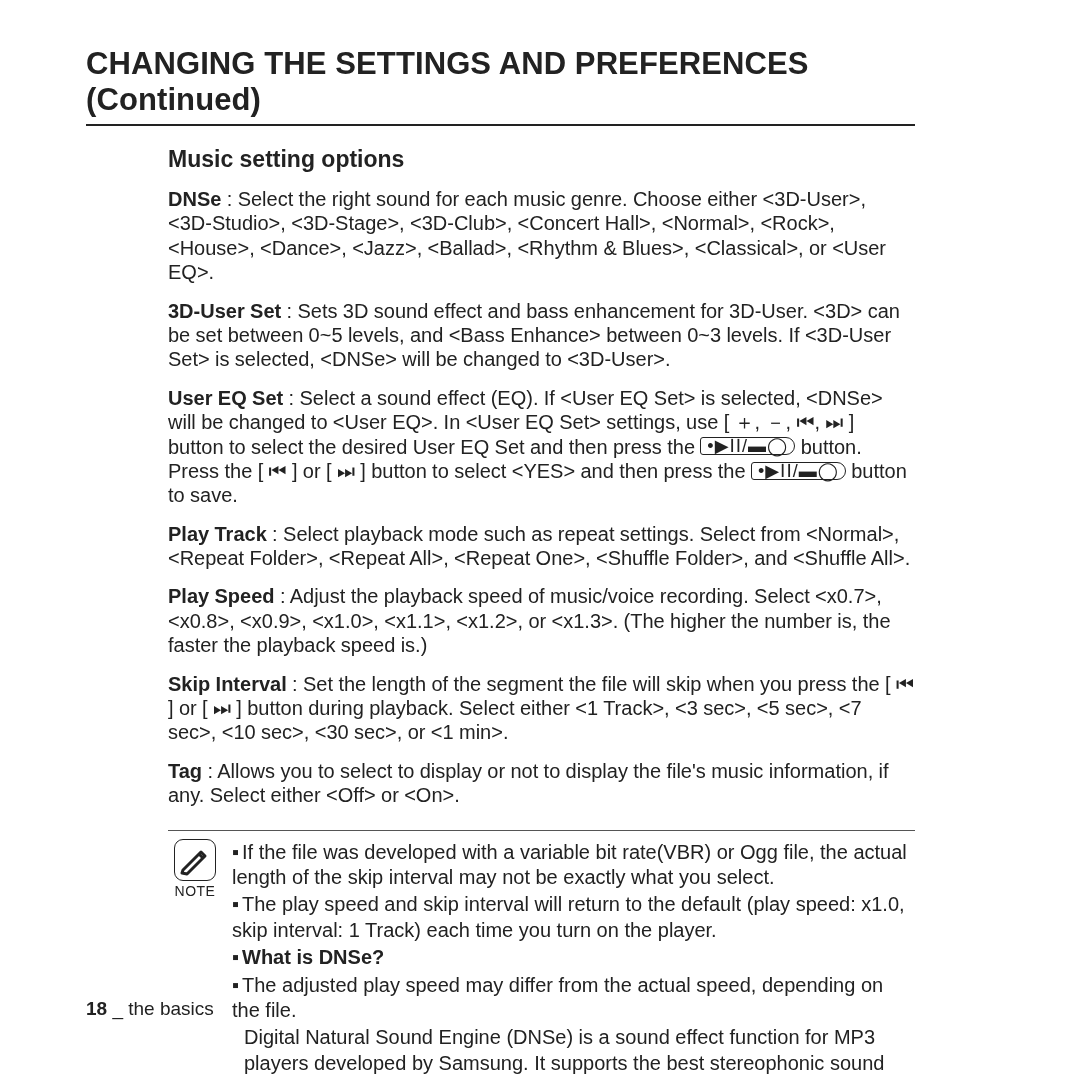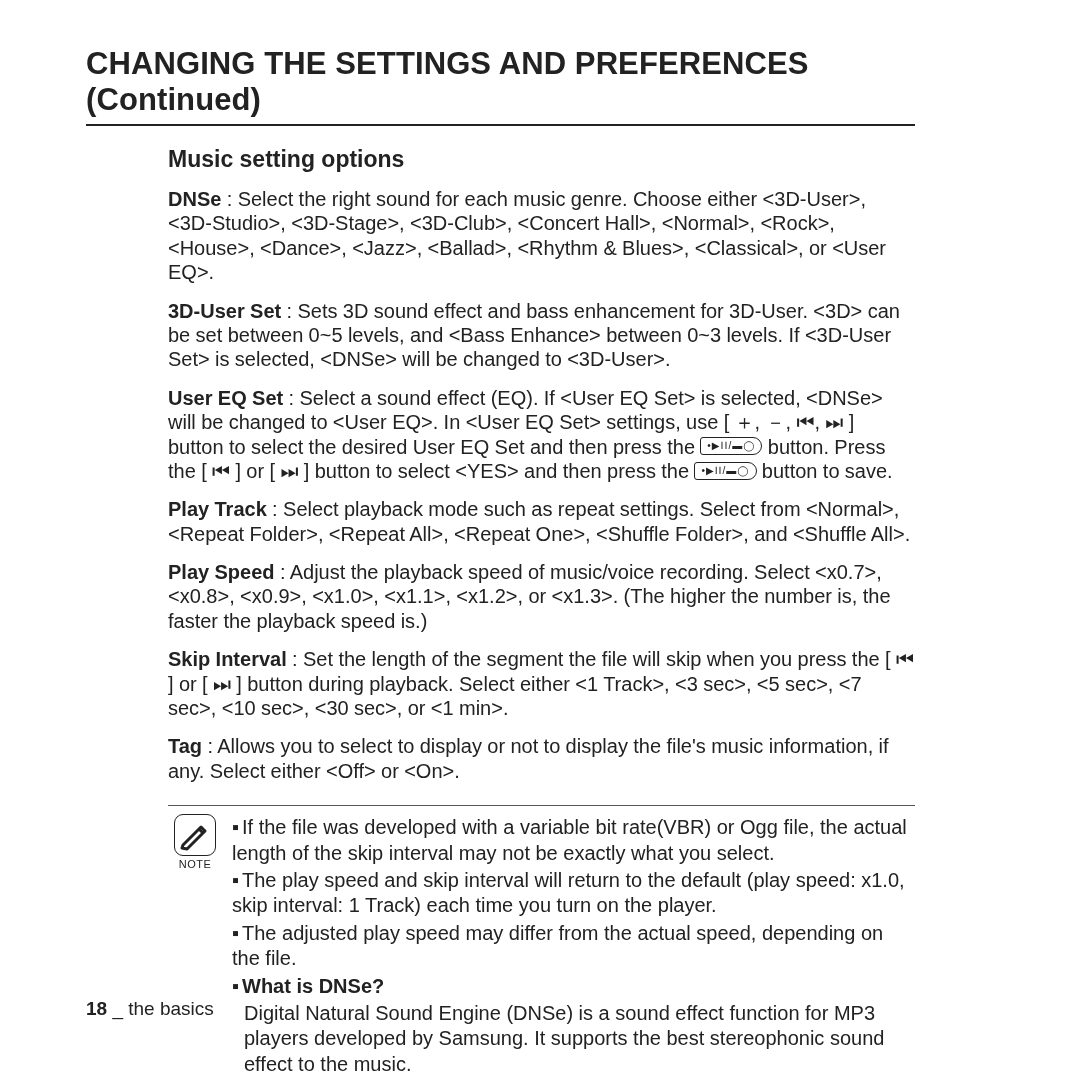--- a/index.html
+++ b/index.html
@@ -42,21 +42,21 @@
     margin: 0 0 14px 0;
     word-spacing: -0.2px;
   }
   .para b { font-weight: bold; }
   .icon-btn {
     display: inline-block;
     vertical-align: middle;
     padding: 0 6px;
     border: 1px solid #222;
     border-radius: 4px 12px 12px 4px;
-    font-size: 10px;
+    font-size: 18px;
     letter-spacing: 1px;
     line-height: 16px;
     font-family: Arial, sans-serif;
     transform: translateY(-2px);
   }
   .thin-rule {
     border: none;
     border-top: 1px solid #555;
     margin: 0 0 8px 0;
   }
@@ -76,21 +76,21 @@
     height: 42px;
     border: 1.5px solid #222;
     border-radius: 9px;
     margin: 0 auto 2px auto;
     position: relative;
     box-sizing: border-box;
     background: #fff;
   }
   .note-icon svg { display:block; }
   .note-label {
-    font-size: 11px;
+    font-size: 14px;
     letter-spacing: 0.5px;
   }
   .note-list {
     font-size: 20px;
     line-height: 1.27;
     margin-top:1px;
   }
   .note-list .bullet-line { margin-bottom: 2px; }
   .note-list .bullet { display:inline-block; width: 10px; }
   .dnse-q { font-weight: bold; }
@@ -148,22 +148,22 @@
           <svg viewBox="0 0 40 40" width="40" height="40">
             <path d="M8 30 L26 12 L30 16 L12 34 L7 33 Z" fill="none" stroke="#222" stroke-width="3" stroke-linejoin="round"></path>
             <path d="M24 14 L28 18" stroke="#222" stroke-width="3"></path>
           </svg>
         </div>
         <div class="note-label">NOTE</div>
       </div>
       <div class="note-list">
         <div class="bullet-line"><span class="bullet">▪</span><span>If the file was developed with a variable bit rate(VBR) or Ogg file, the actual length of the skip interval may not be exactly what you select.</span></div>
         <div class="bullet-line"><span class="bullet">▪</span><span>The play speed and skip interval will return to the default (play speed: x1.0, skip interval: 1 Track) each time you turn on the player.</span></div>
+        <div class="bullet-line"><span class="bullet">▪</span><span class="dnse-q">What is DNSe?</span></div>
         <div class="bullet-line"><span class="bullet">▪</span><span>The adjusted play speed may differ from the actual speed, depending on the file.</span></div>
-        <div class="bullet-line"><span class="bullet">▪</span><span class="dnse-q">What is DNSe?</span></div>
         <div style="padding-left:12px;">Digital Natural Sound Engine (DNSe) is a sound effect function for MP3 players developed by Samsung. It supports the best stereophonic sound effect to the music.</div>
       </div>
     </div>
   </div>
 </div>
 
 <div class="footer">
   <b>18</b><span> _ the basics</span>
 </div>
 

